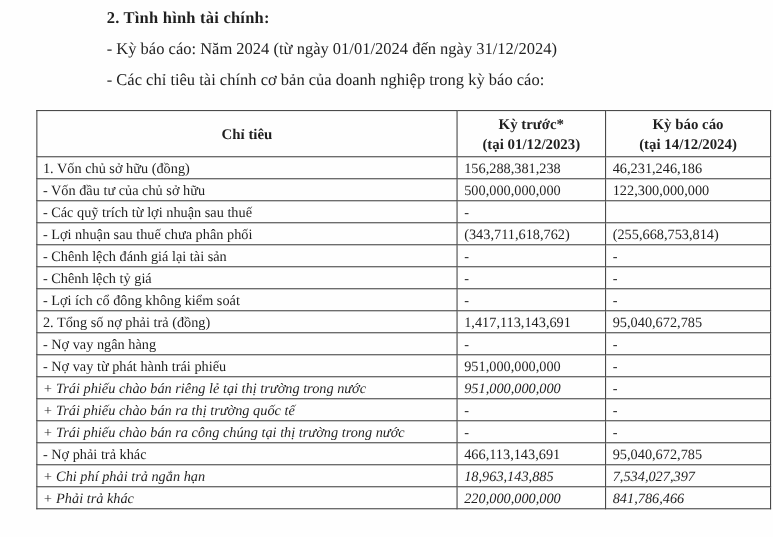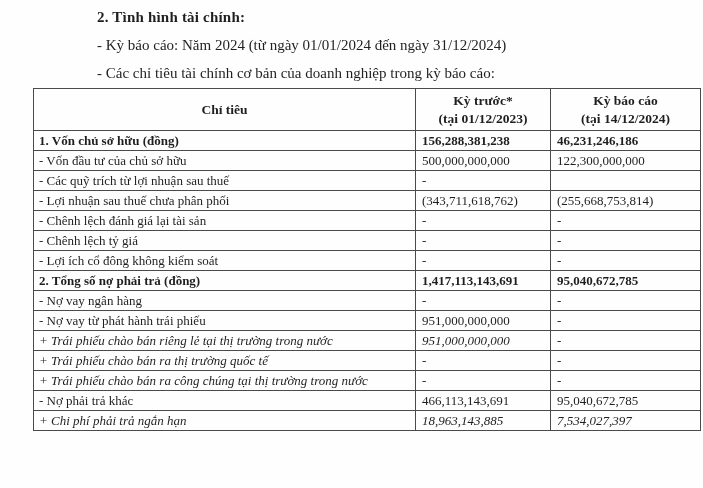--- a/index.html
+++ b/index.html
@@ -16,21 +16,21 @@
   .doc-title {
     font-size: 15px; font-weight: 700;
     margin: 0; letter-spacing: 0.2px;
   }
   .doc-line {
     font-size: 15px; font-weight: 400;
     margin: 11px 0 0 0;
   }
   table.fin-table {
     position: absolute;
-    left: 33px; top: 88px;
+    left: 33px; top: 100px;
     width: 667px;
     border-collapse: collapse;
     table-layout: fixed;
   }
   .fin-table th, .fin-table td {
     border: 1px solid #4a4a4a;
     overflow: hidden;
     white-space: nowrap;
   }
   .fin-table thead th {
@@ -41,21 +41,21 @@
   }
   .th-line { display: block; }
   .fin-table td {
     font-size: 13px;
     height: 20px; line-height: 17px;
     padding: 0 6px;
     vertical-align: middle;
   }
   td.lbl { text-align: left; padding-left: 5px; }
   td.num { text-align: left; padding-right: 7px; }
-  tr.r-bold td { font-weight: 700; }
+  tr.r-bold td { font-weight: 400; }
   tr.r-italic td { font-style: italic; }
 </style>
 </head>
 <body>
 
 <main>
   <section class="doc-head">
     <h2 class="doc-title">2. Tình hình tài chính:</h2>
     <p class="doc-line">- Kỳ báo cáo: Năm 2024 (từ ngày 01/01/2024 đến ngày 31/12/2024)</p>
     <p class="doc-line">- Các chỉ tiêu tài chính cơ bản của doanh nghiệp trong kỳ báo cáo:</p>
@@ -165,15 +165,20 @@
     <td class="num">95,040,672,785</td>
   </tr>
 
 
   <tr class="r-italic">
     <td class="lbl">+ Chi phí phải trả ngắn hạn</td>
     <td class="num">18,963,143,885</td>
     <td class="num">7,534,027,397</td>
   </tr>
 
+  <tr class="r-italic">
+    <td class="lbl">+ Phải trả khác</td>
+    <td class="num">220,000,000,000</td>
+    <td class="num">841,786,466</td>
+  </tr>
 </tbody>
   </table>
 </main>
 
 </body></html>

